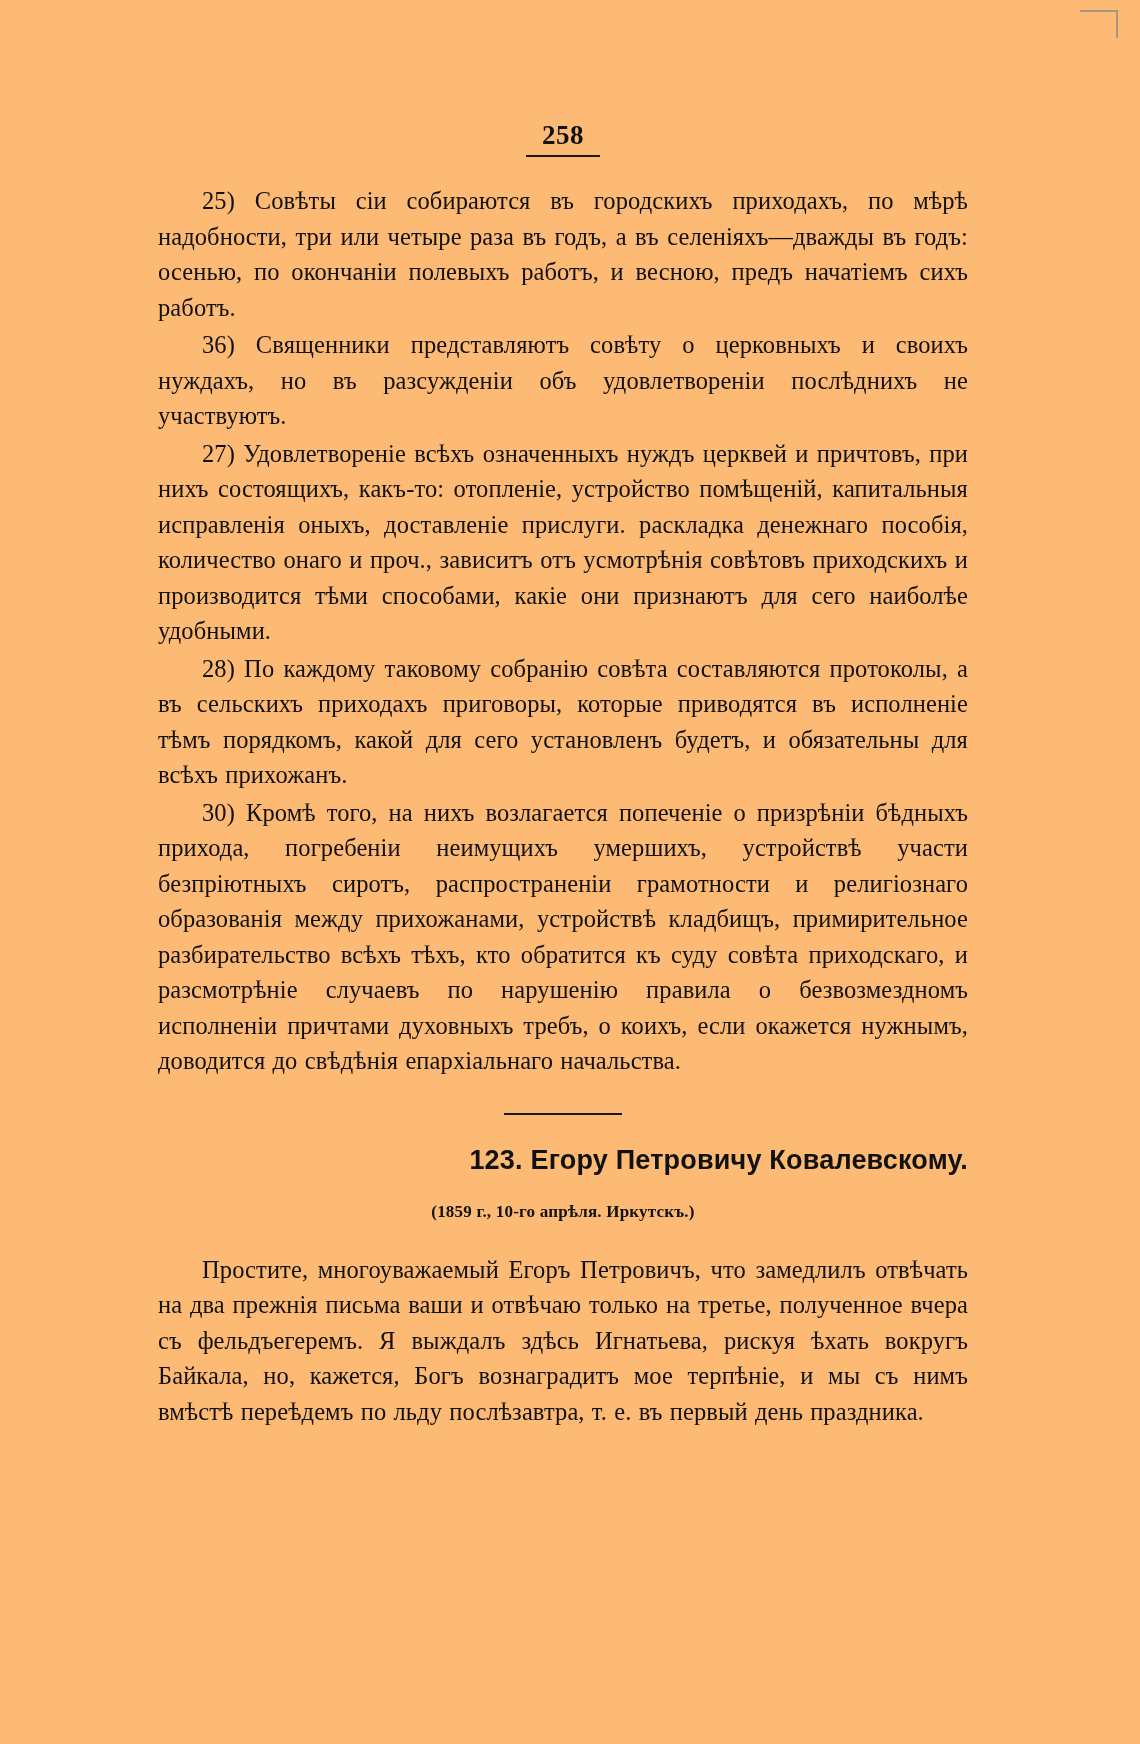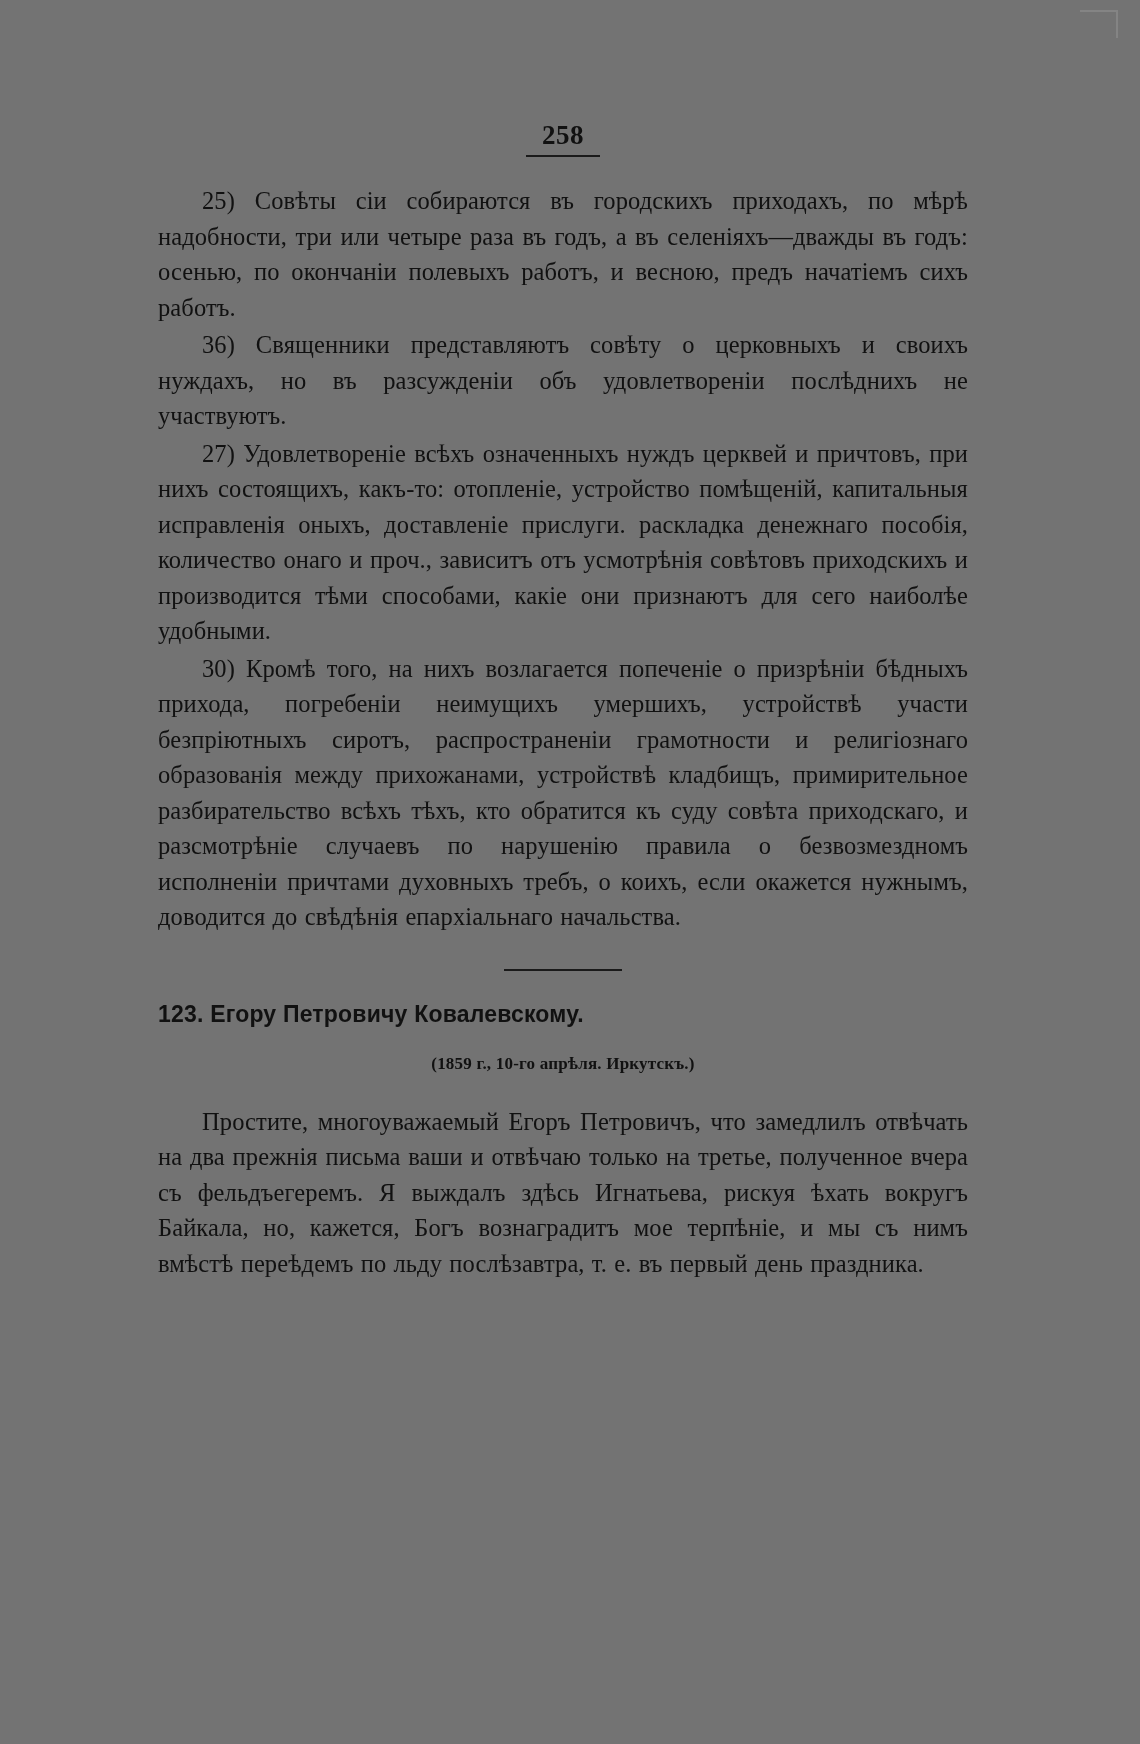--- a/index.html
+++ b/index.html
@@ -13,21 +13,21 @@
     position: relative;
     font-family: "Liberation Serif", serif;
     color: #111111;
     overflow: hidden;
   }
   .page {
     position: absolute;
     left: 0; top: 0;
     width: 1140px;
     height: 1744px;
-    background: #737373;
+    background: #fdba74;
   }
   
   .corner-mark {
     position: absolute;
     top: 10px;
     right: 22px;
     width: 36px;
     height: 26px;
     border-top: 2px solid #8a8a8a;
     border-right: 2px solid #8a8a8a;
@@ -63,22 +63,22 @@
     word-spacing: 1px;
     font-family: "Liberation Serif", serif;
   }
   .divider {
     width: 118px;
     height: 2px;
     background: #1a1a1a;
     margin: 34px auto 30px auto;
   }
   .section-title {
-    text-align: left;
-    font-size: 23px;
+    text-align: right;
+    font-size: 27px;
     font-weight: 700;
     letter-spacing: 0.2px;
     margin: 8px 0 26px 0;
     font-family: "Liberation Sans", sans-serif;
   }
   .section-meta {
     text-align: center;
     font-size: 17px;
     font-weight: 700;
     margin: 16px 0 30px 0;
@@ -97,20 +97,21 @@
   <div class="corner-mark"></div>
 
   <div class="content">
 
     <div class="page-number">258</div>
     <div class="page-number-rule"></div>
 
     <p class="para">25) Совѣты сіи собираются въ городскихъ приходахъ, по мѣрѣ надобности, три или четыре раза въ годъ, а въ селеніяхъ—дважды въ годъ: осенью, по окончаніи полевыхъ работъ, и весною, предъ начатіемъ сихъ работъ.</p>
     <p class="para">36) Священники представляютъ совѣту о церковныхъ и своихъ нуждахъ, но въ разсужденіи объ удовлетвореніи послѣднихъ не участвуютъ.</p>
     <p class="para">27) Удовлетвореніе всѣхъ означенныхъ нуждъ церквей и причтовъ, при нихъ состоящихъ, какъ-то: отопленіе, устройство помѣщеній, капитальныя исправленія оныхъ, доставленіе прислуги. раскладка денежнаго пособія, количество онаго и проч., зависитъ отъ усмотрѣнія совѣтовъ приходскихъ и производится тѣми способами, какіе они признаютъ для сего наиболѣе удобными.</p>
+    <p class="para">28) По каждому таковому собранію совѣта составляются протоколы, а въ сельскихъ приходахъ приговоры, которые приводятся въ исполненіе тѣмъ порядкомъ, какой для сего установленъ будетъ, и обязательны для всѣхъ прихожанъ.</p>
     <p class="para">30) Кромѣ того, на нихъ возлагается попеченіе о призрѣніи бѣдныхъ прихода, погребеніи неимущихъ умершихъ, устройствѣ участи безпріютныхъ сиротъ, распространеніи грамотности и религіознаго образованія между прихожанами, устройствѣ кладбищъ, примирительное разбирательство всѣхъ тѣхъ, кто обратится къ суду совѣта приходскаго, и разсмотрѣніе случаевъ по нарушенію правила о безвозмездномъ исполненіи причтами духовныхъ требъ, о коихъ, если окажется нужнымъ, доводится до свѣдѣнія епархіальнаго начальства.</p>
 
     <div class="divider"></div>
 
     <h2 class="section-title">123. Егору Петровичу Ковалевскому.</h2>
     <div class="section-meta">(1859 г., 10-го апрѣля. Иркутскъ.)</div>
 
     <div class="letter">
       <p class="para">Простите, многоуважаемый Егоръ Петровичъ, что замедлилъ отвѣчать на два прежнія письма ваши и отвѣчаю только на третье, полученное вчера съ фельдъегеремъ. Я выждалъ здѣсь Игнатьева, рискуя ѣхать вокругъ Байкала, но, кажется, Богъ вознаградитъ мое терпѣніе, и мы съ нимъ вмѣстѣ переѣдемъ по льду послѣзавтра, т. е. въ первый день праздника.</p>
     </div>

